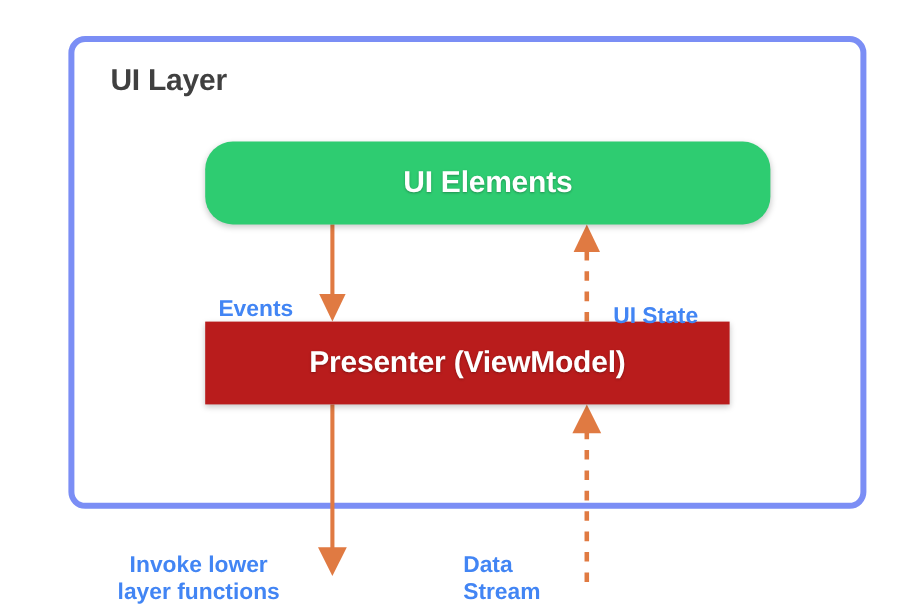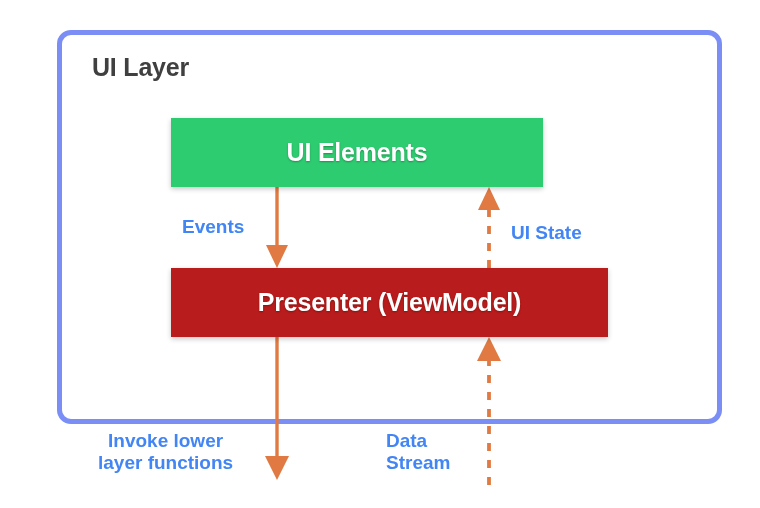--- a/index.html
+++ b/index.html
@@ -40,36 +40,38 @@
     justify-content:center;
     color:#ffffff;
     font-size:25px;
     font-weight:bold;
     letter-spacing:-0.2px;
     text-shadow:0 1px 2px rgba(0,0,0,0.30);
     box-shadow:0 2px 5px rgba(0,0,0,0.22);
     white-space:nowrap;
   }
   .node-ui{
-    left:171px;top:118px;width:372px;height:69px;
+    left:171px;top:118px;width:471px;height:69px;
     background:var(--green,#2ecc71);
+    border-radius:23px;
   }
   .node-presenter{
     left:171px;top:268px;width:437px;height:69px;
     background:var(--orange,#e08349);
   }
 
   
   .conn-label{
     position:absolute;
     color:var(--blue,#4285f4);
     font-size:19px;
     font-weight:bold;
     line-height:1.16;
     white-space:pre-line;
+    margin-top:31px;
   }
   .lbl-events{left:182px;top:216px;}
   .lbl-uistate{left:511px;top:222px;}
   .lbl-invoke{left:98px;top:430px;text-align:center;}
   .lbl-datastream{left:386px;top:430px;width:112px;text-align:left;}
 
   
   #arrows{
     position:absolute;
     left:0;top:0;

